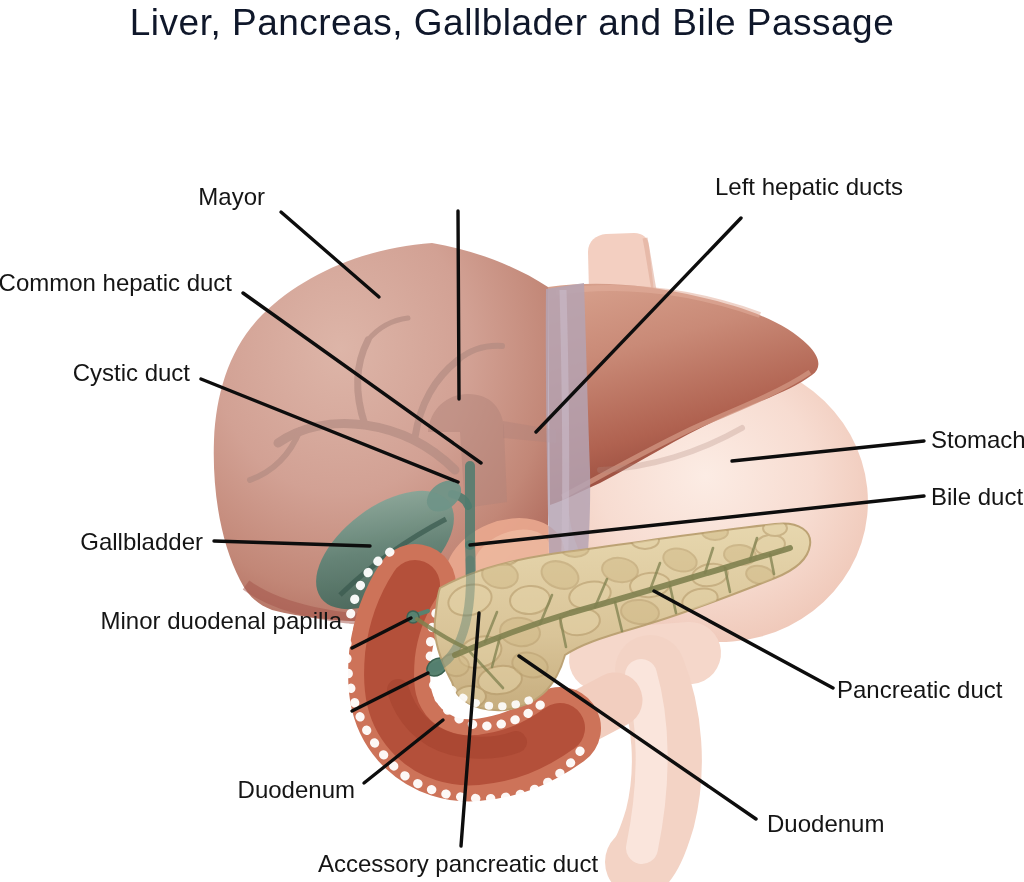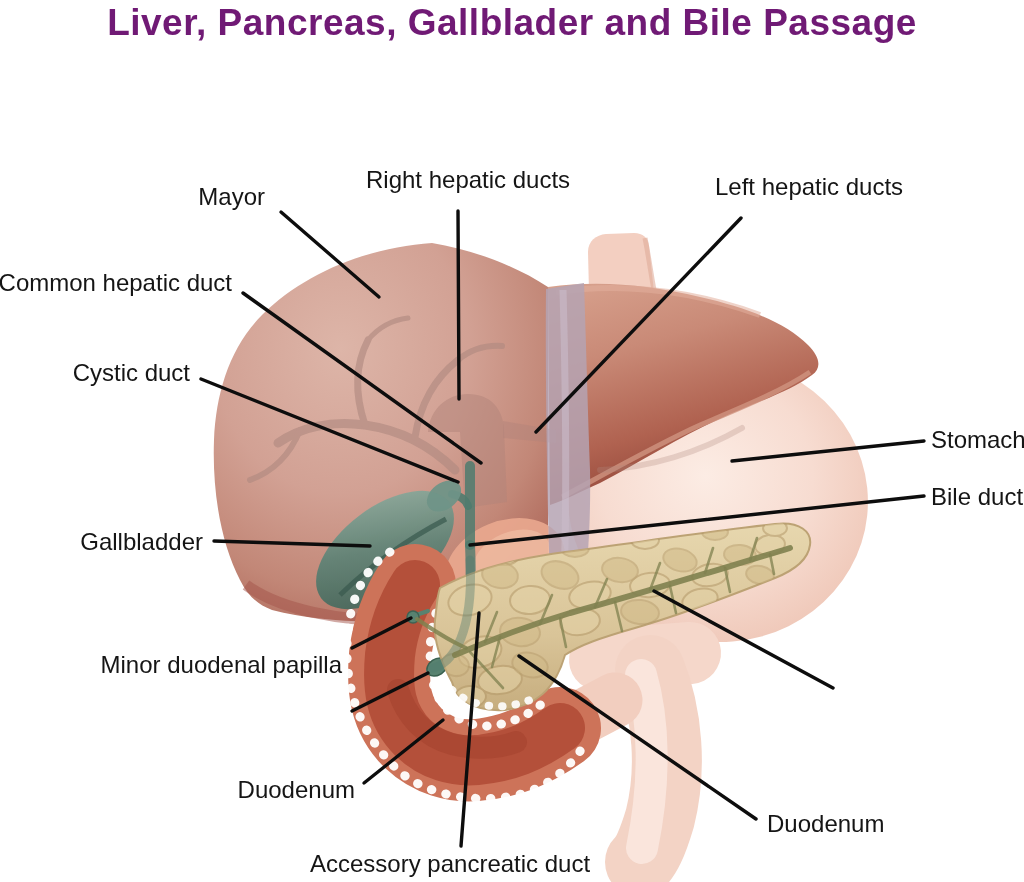--- a/index.html
+++ b/index.html
@@ -1,20 +1,20 @@
 <!DOCTYPE html>
 <html><head>
 <meta charset="utf-8">
 <style>
   html,body{margin:0;padding:0;background:#fff;}
   #stage{position:relative;width:1024px;height:882px;background:#ffffff;overflow:hidden;
          font-family:"Liberation Sans", sans-serif;}
   #art{position:absolute;left:0;top:0;}
   .title{position:absolute;left:0;top:2px;width:100%;text-align:center;
-         font-size:37px;letter-spacing:.5px;color:#701a75;font-weight:bold;}
+         font-size:37px;letter-spacing:.5px;color:#0f172a;}
   .lbl{position:absolute;font-size:24px;color:#151515;white-space:nowrap;line-height:1.05;}
 </style>
 </head>
 <body>
 
 <div id="stage">
 
 <svg id="art" width="1024" height="882" viewBox="0 0 1024 882" xmlns="http://www.w3.org/2000/svg">
   <defs>
     <radialGradient id="gStomach" cx="45%" cy="42%" r="65%">
@@ -206,25 +206,25 @@
     <line x1="364" y1="783" x2="443" y2="720"></line>
     <line x1="461" y1="846" x2="479" y2="613"></line>
     <line x1="756" y1="819" x2="519" y2="656"></line>
     <line x1="833" y1="688" x2="654" y2="591"></line>
   </g>
 </svg>
 
 <div class="title">Liver, Pancreas, Gallblader and Bile Passage</div>
 
 <div class="lbl" style="right:759px;top:184px">Mayor</div>
-<div class="lbl" style="left:366px;top:167px">Right hepatic ducts</div>
 <div class="lbl" style="left:715px;top:174px">Left hepatic ducts</div>
 <div class="lbl" style="right:792px;top:270px">Common hepatic duct</div>
 <div class="lbl" style="right:834px;top:360px">Cystic duct</div>
 <div class="lbl" style="left:931px;top:427px">Stomach</div>
 <div class="lbl" style="left:931px;top:484px">Bile duct</div>
 <div class="lbl" style="right:821px;top:529px">Gallbladder</div>
-<div class="lbl" style="right:682px;top:652px">Minor duodenal papilla</div>
+<div class="lbl" style="right:682px;top:608px">Minor duodenal papilla</div>
 <div class="lbl" style="right:669px;top:777px">Duodenum</div>
-<div class="lbl" style="left:310px;top:851px">Accessory pancreatic duct</div>
+<div class="lbl" style="left:318px;top:851px">Accessory pancreatic duct</div>
 <div class="lbl" style="left:767px;top:811px">Duodenum</div>
+<div class="lbl" style="left:837px;top:677px">Pancreatic duct</div>
 
 </div>
 
 </body></html>

